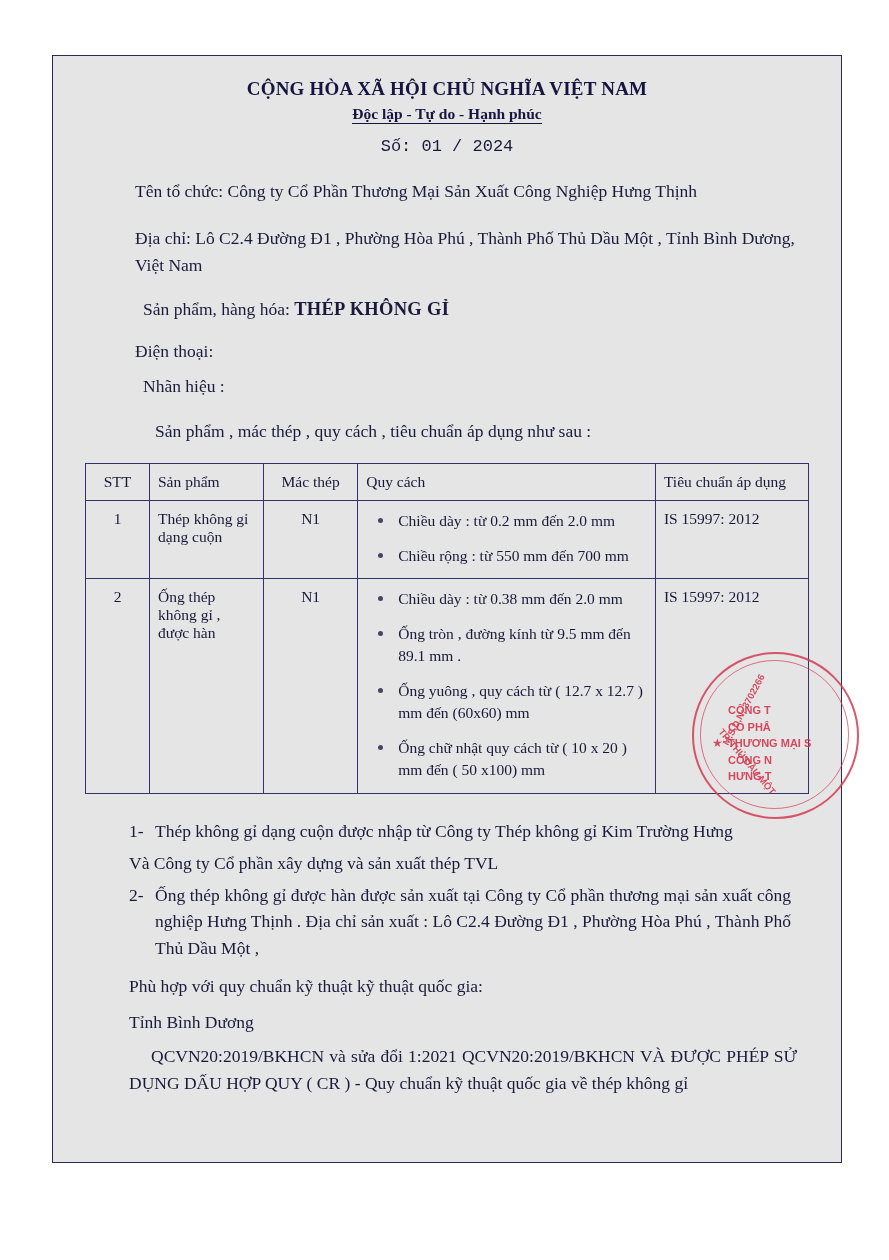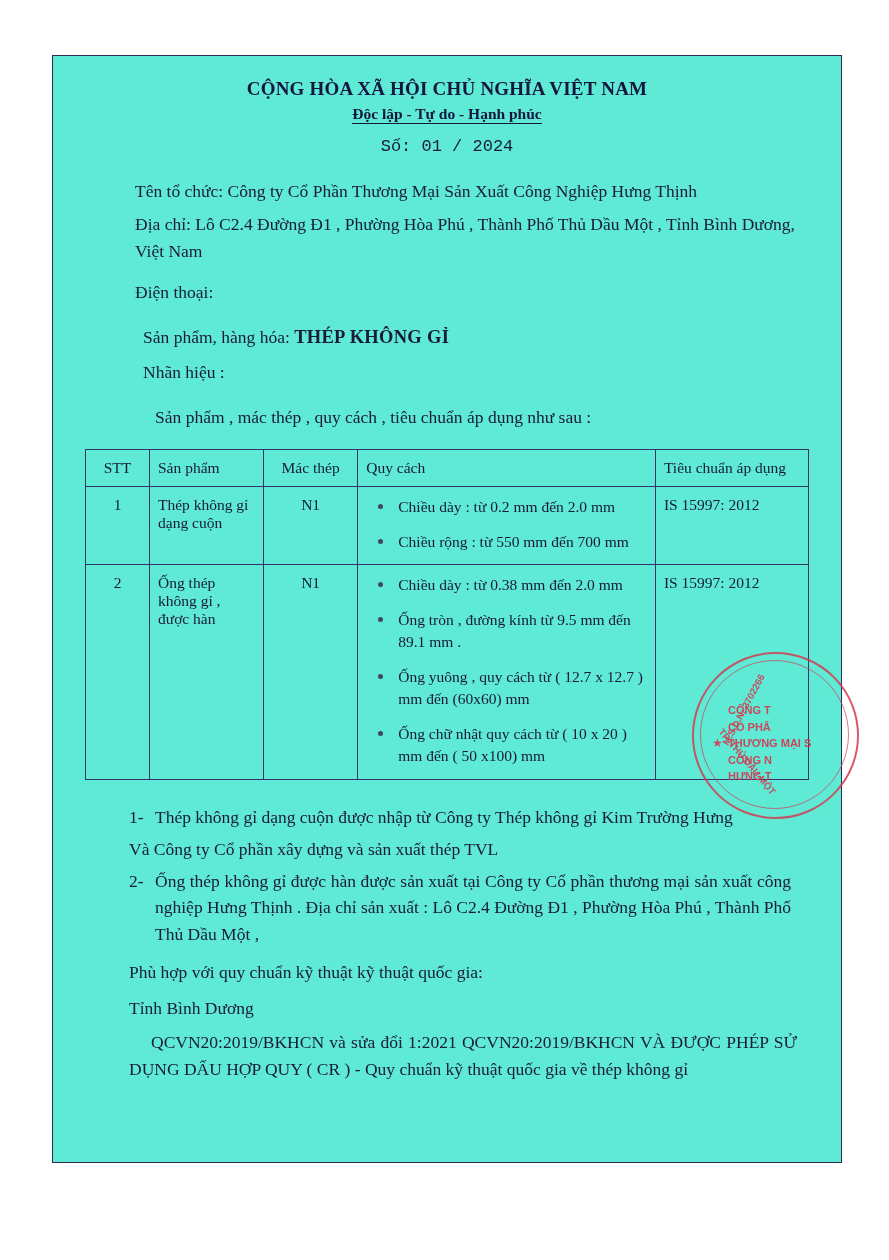--- a/index.html
+++ b/index.html
@@ -16,21 +16,21 @@
     overflow: hidden;
   }
   .page {
     position: absolute;
     left: 52px;
     top: 55px;
     width: 790px;
     height: 1108px;
     border: 1px solid #2b2b55;
     box-sizing: border-box;
-    background: #5eead4;
+    background: #e5e5e5;
   }
   .inner {
     padding: 18px 30px 10px 30px;
   }
   .header-title {
     text-align: center;
     font-weight: bold;
     font-size: 19px;
     letter-spacing: 0.2px;
     color: #151540;
@@ -62,21 +62,21 @@
     color: #1a1a3c;
     font-family: Liberation Mono, monospace;
   }
   .para {
     font-size: 17.5px;
     line-height: 1.55;
     color: #1a1a3c;
     margin-top: 14px;
   }
   .p-org { margin-left: 52px; margin-top: 22px; }
-  .p-addr { margin-left: 52px; margin-top: 6px; }
+  .p-addr { margin-left: 52px; margin-top: 20px; }
   .p-phone { margin-left: 52px; margin-top: 14px; }
   .p-prod { margin-left: 60px; margin-top: 16px; }
   .p-brand { margin-left: 60px; margin-top: 8px; }
   .p-intro { margin-left: 72px; margin-top: 18px; }
   .prod-name { font-weight: bold; font-size: 18.5px; letter-spacing: 0.3px; }
 
   table.spec {
     width: 724px;
     margin: 18px auto 0 auto;
     border-collapse: collapse;
@@ -230,27 +230,27 @@
     <div class="para p-org">
       <span>Tên tổ chức:</span>
       <span>Công ty Cổ Phần Thương Mại Sản Xuất Công Nghiệp Hưng Thịnh</span>
     </div>
 
     <div class="para p-addr">
       <span>Địa chỉ:</span>
       <span>Lô C2.4 Đường Đ1 , Phường Hòa Phú , Thành Phố Thủ Dầu Một , Tỉnh Bình Dương, Việt Nam</span>
     </div>
 
-    <div class="para p-phone">
-      <span>Điện thoại:</span>
-    </div>
-
     <div class="para p-prod">
       <span>Sản phẩm, hàng hóa:</span>
       <span class="prod-name">THÉP KHÔNG GỈ</span>
+    </div>
+
+    <div class="para p-phone">
+      <span>Điện thoại:</span>
     </div>
 
     <div class="para p-brand">
       <span>Nhãn hiệu :</span>
     </div>
 
     <div class="para p-intro">Sản phẩm , mác thép , quy cách , tiêu chuẩn áp dụng như sau :</div>
 
     <table class="spec">
       <thead>

